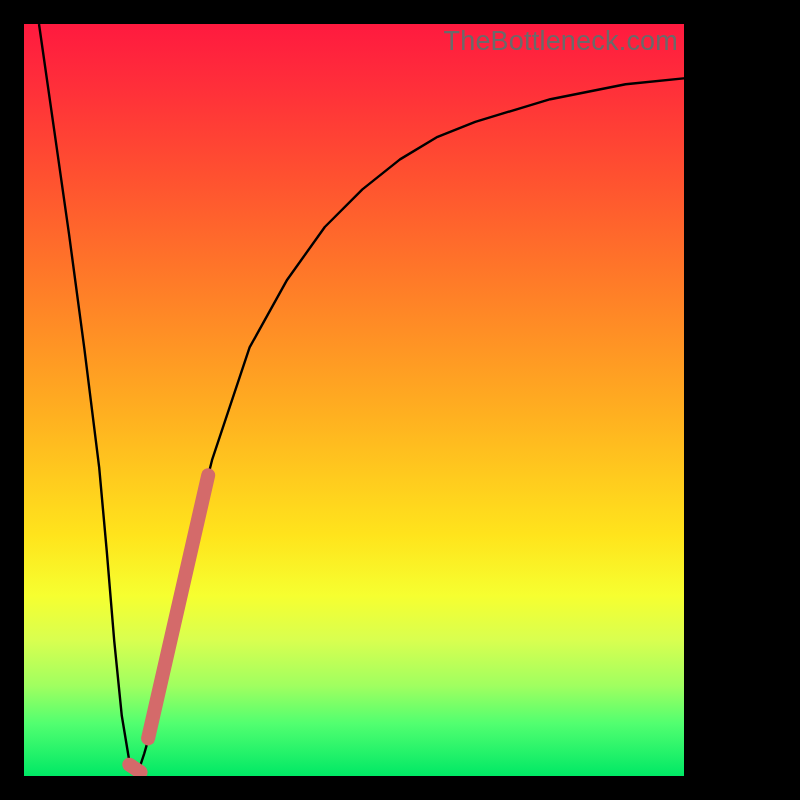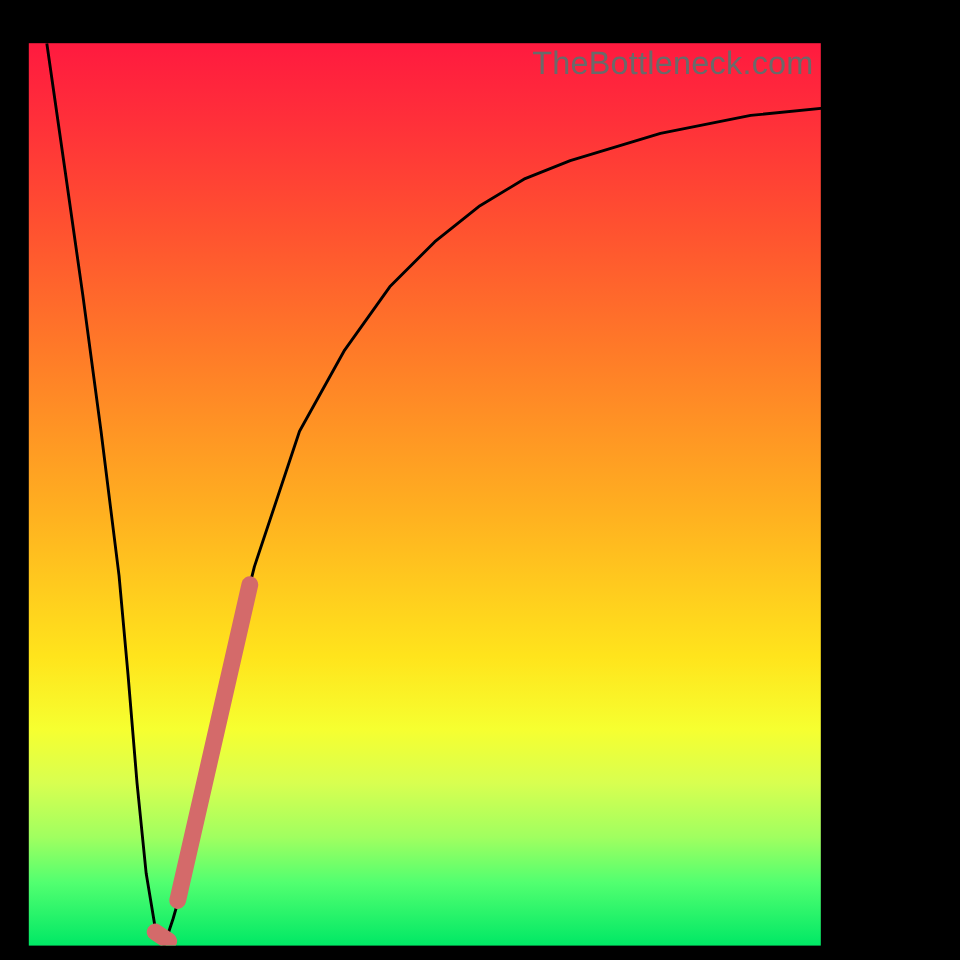--- a/index.html
+++ b/index.html
@@ -13,21 +13,21 @@
   }
   .frame {
     position: relative;
     width: 800px;
     height: 800px;
     background: #000;
   }
   .plot {
     position: absolute;
     left: 24px;
-    top: 36px;
+    top: 24px;
     width: 660px;
     height: 752px;
     background: linear-gradient(to bottom,
       #ff1a3f 0%,
       #ff2e3a 8%,
       #ff5030 20%,
       #ff7a28 34%,
       #ffb020 52%,
       #ffe41c 68%,
       #f6ff30 76%,

